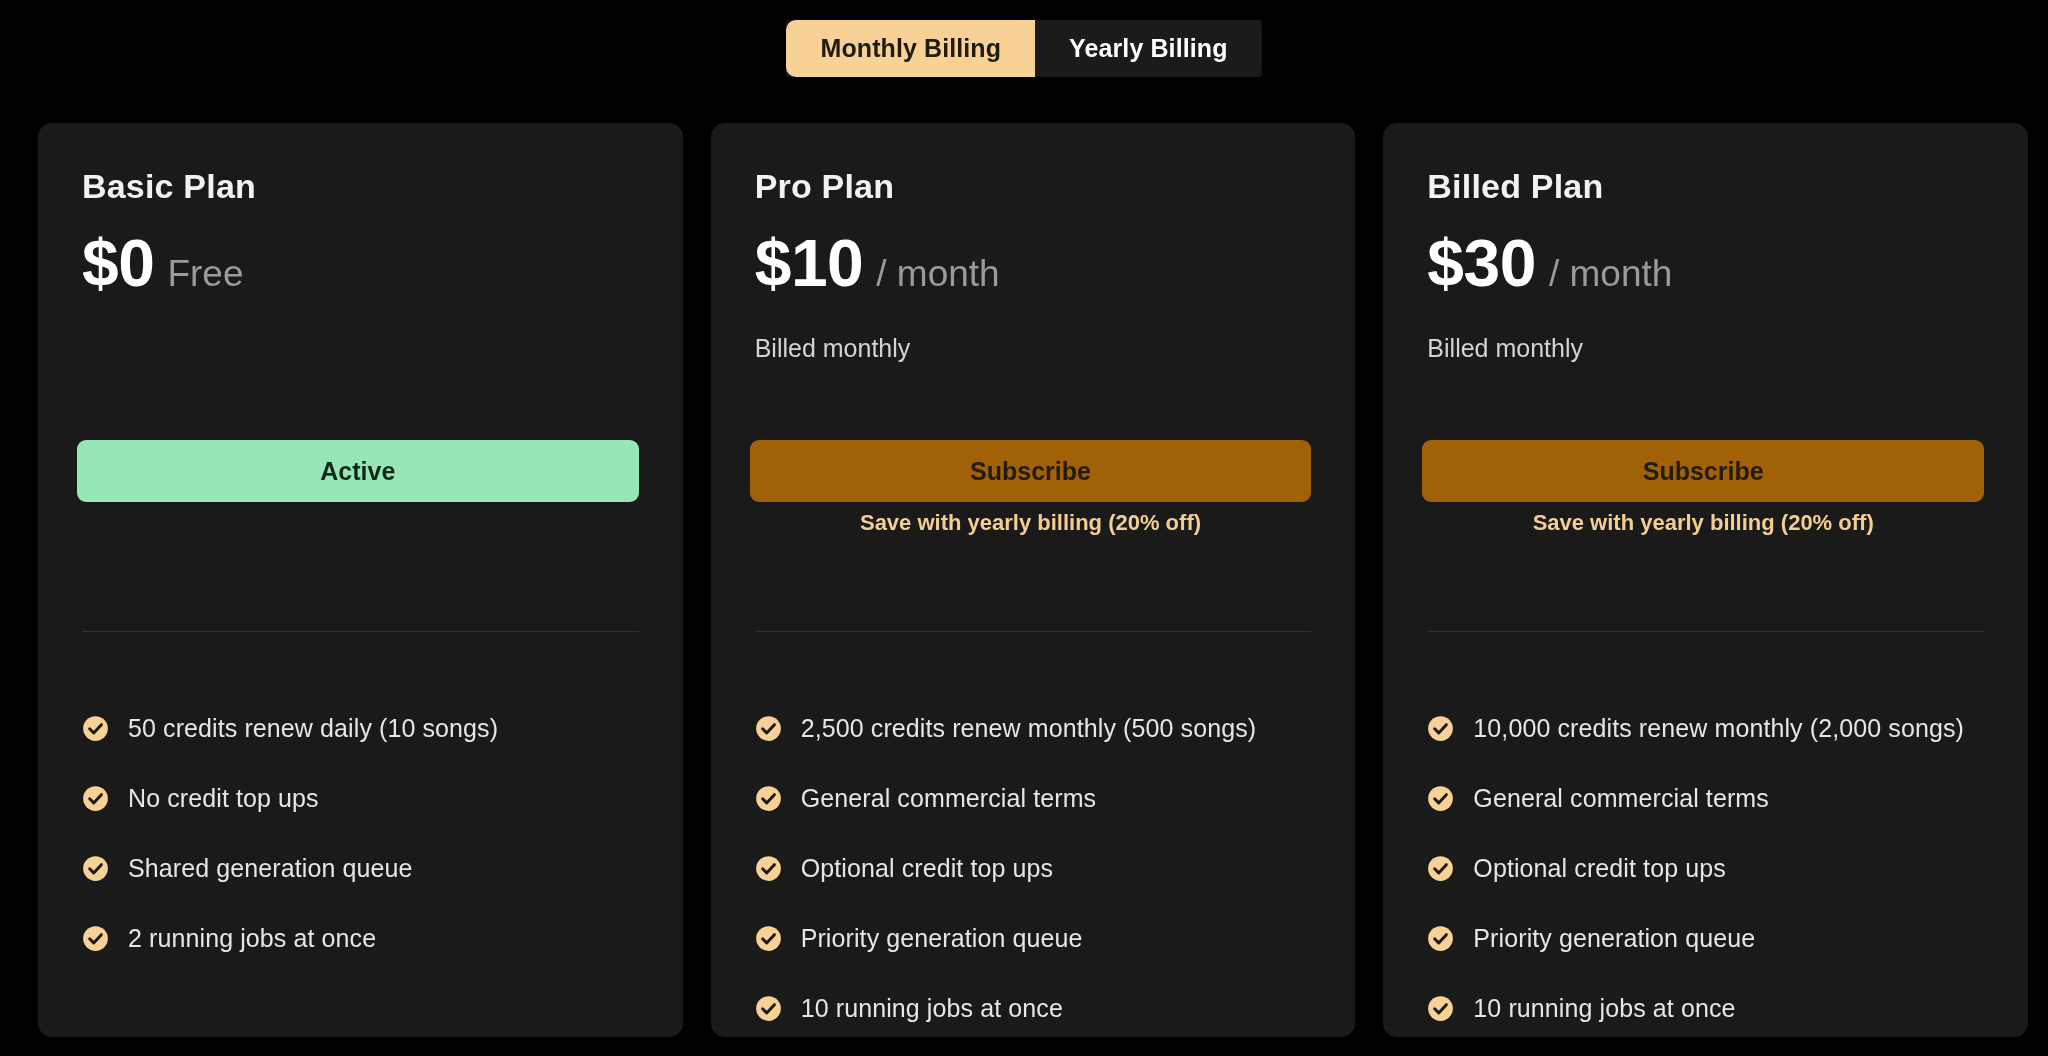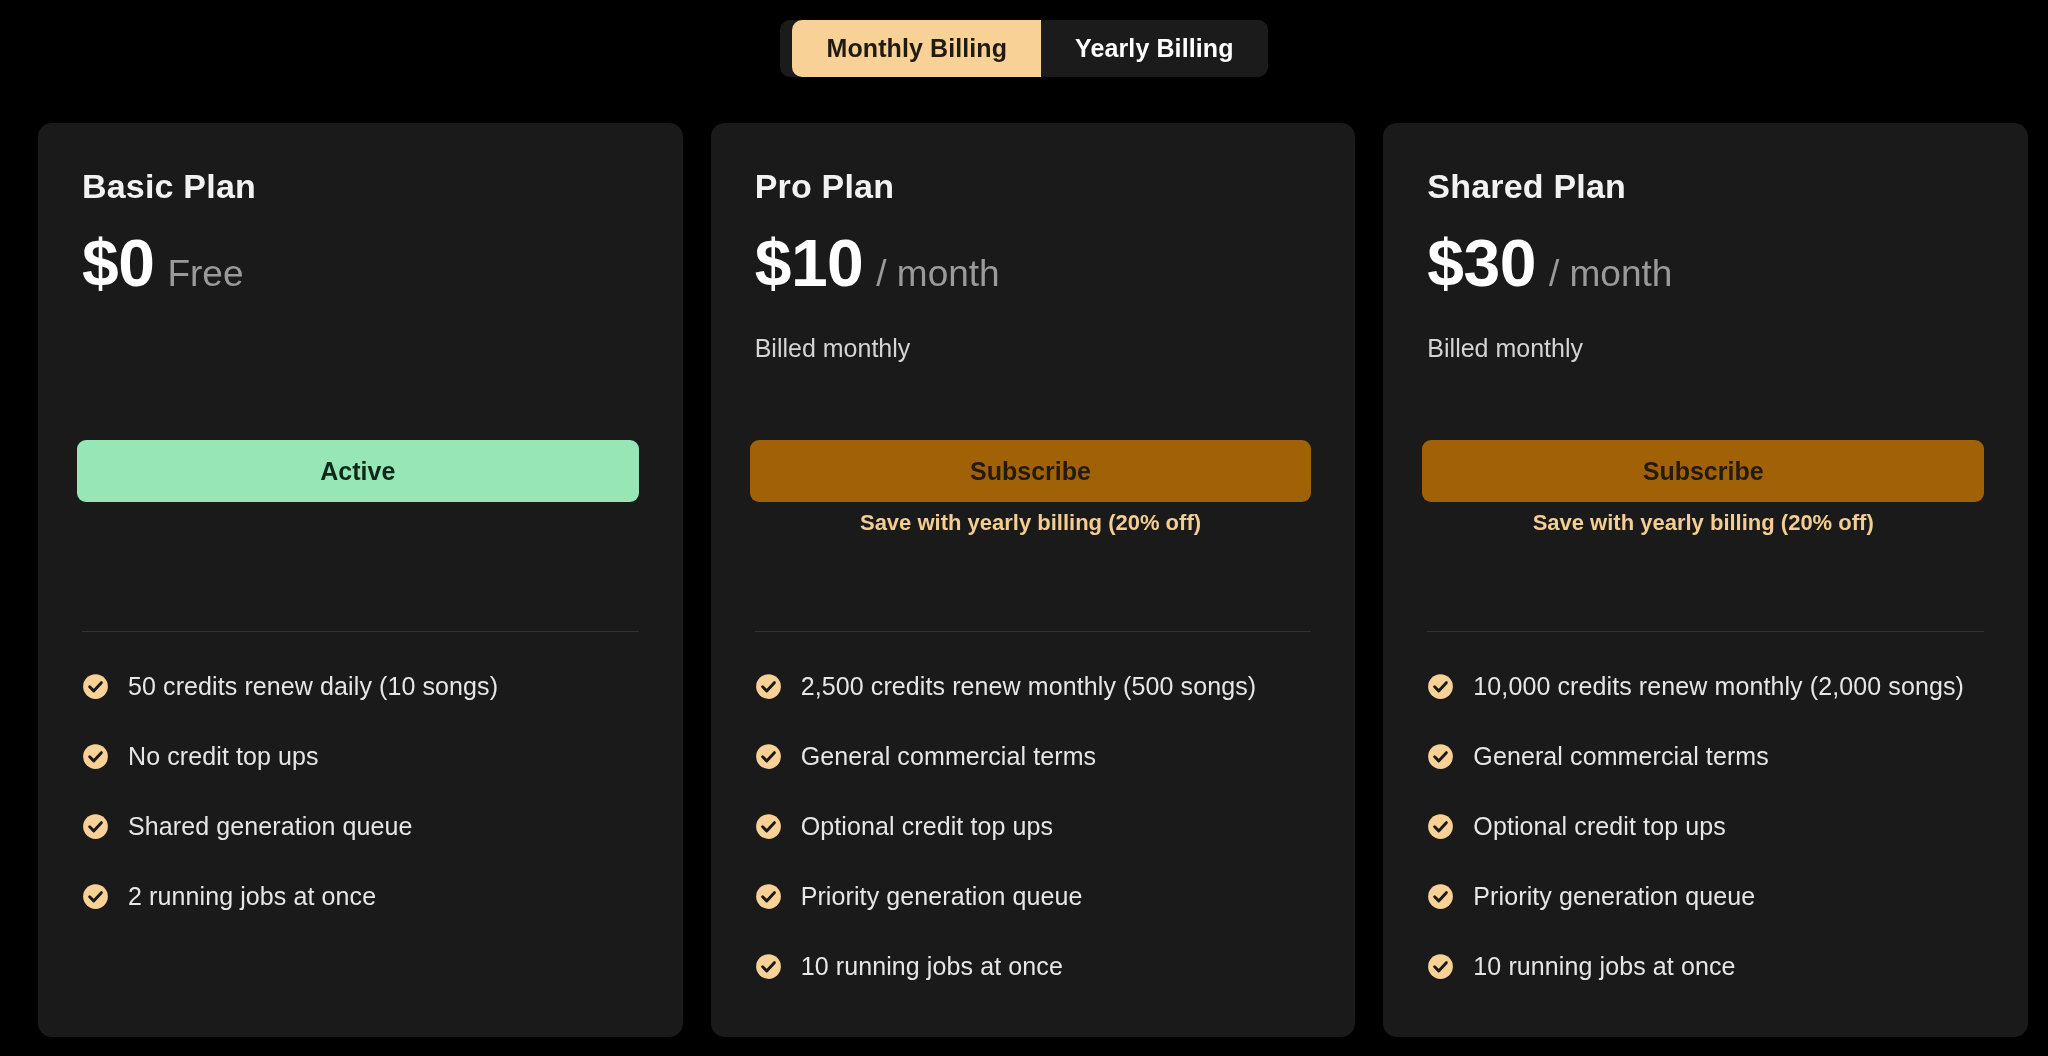--- a/index.html
+++ b/index.html
@@ -26,24 +26,23 @@
     top: 20px;
     left: 0;
     width: 2048px;
     display: flex;
     justify-content: center;
   }
 
   .billing-toggle {
     display: flex;
     background: #1b1b1b;
-    border-radius: 10px;
+    border-radius: 3px;
     overflow: hidden;
     height: 57px;
-    padding-left: 12px;
   }
 
   .toggle-btn {
     display: flex;
     align-items: center;
     justify-content: center;
     height: 57px;
     padding: 0 34px;
     font-size: 25px;
     font-weight: bold;
@@ -170,21 +169,21 @@
     position: absolute;
     top: 508px;
     left: 44px;
     right: 44px;
     height: 1px;
     background: #333333;
   }
 
   .features {
     position: absolute;
-    top: 537px;
+    top: 579px;
     left: 44px;
     right: 30px;
     list-style: none;
   }
 
   .feature-item {
     display: flex;
     align-items: center;
     gap: 19px;
     height: 53px;
@@ -323,21 +322,21 @@
               <svg class="check-icon" viewBox="0 0 24 24" xmlns="http://www.w3.org/2000/svg">
                 <circle cx="12" cy="12" r="11" fill="#f7d196"></circle>
                 <path d="M6.8 12.3 L10.4 15.9 L17.2 8.6" fill="none" stroke="#1a1a1a" stroke-width="2.6" stroke-linecap="round" stroke-linejoin="round"></path>
               </svg>
             </span>
             <span class="feature-text">10 running jobs at once</span>
           </li>
         </ul>
       </div>
       <div class="card">
-        <div class="card-title">Shared Plan</div>
+        <div class="card-title">Billed Plan</div>
         <div class="price-row">
           <span class="price-amount">$30</span>
           <span class="price-suffix">/ month</span>
         </div>
         <div class="billed-note">Billed monthly</div>
         <div class="cta-wrap">
           <button class="cta-button subscribe">Subscribe</button>
           <div class="save-note">Save with yearly billing (20% off)</div>
         </div>
         <div class="divider"></div>

